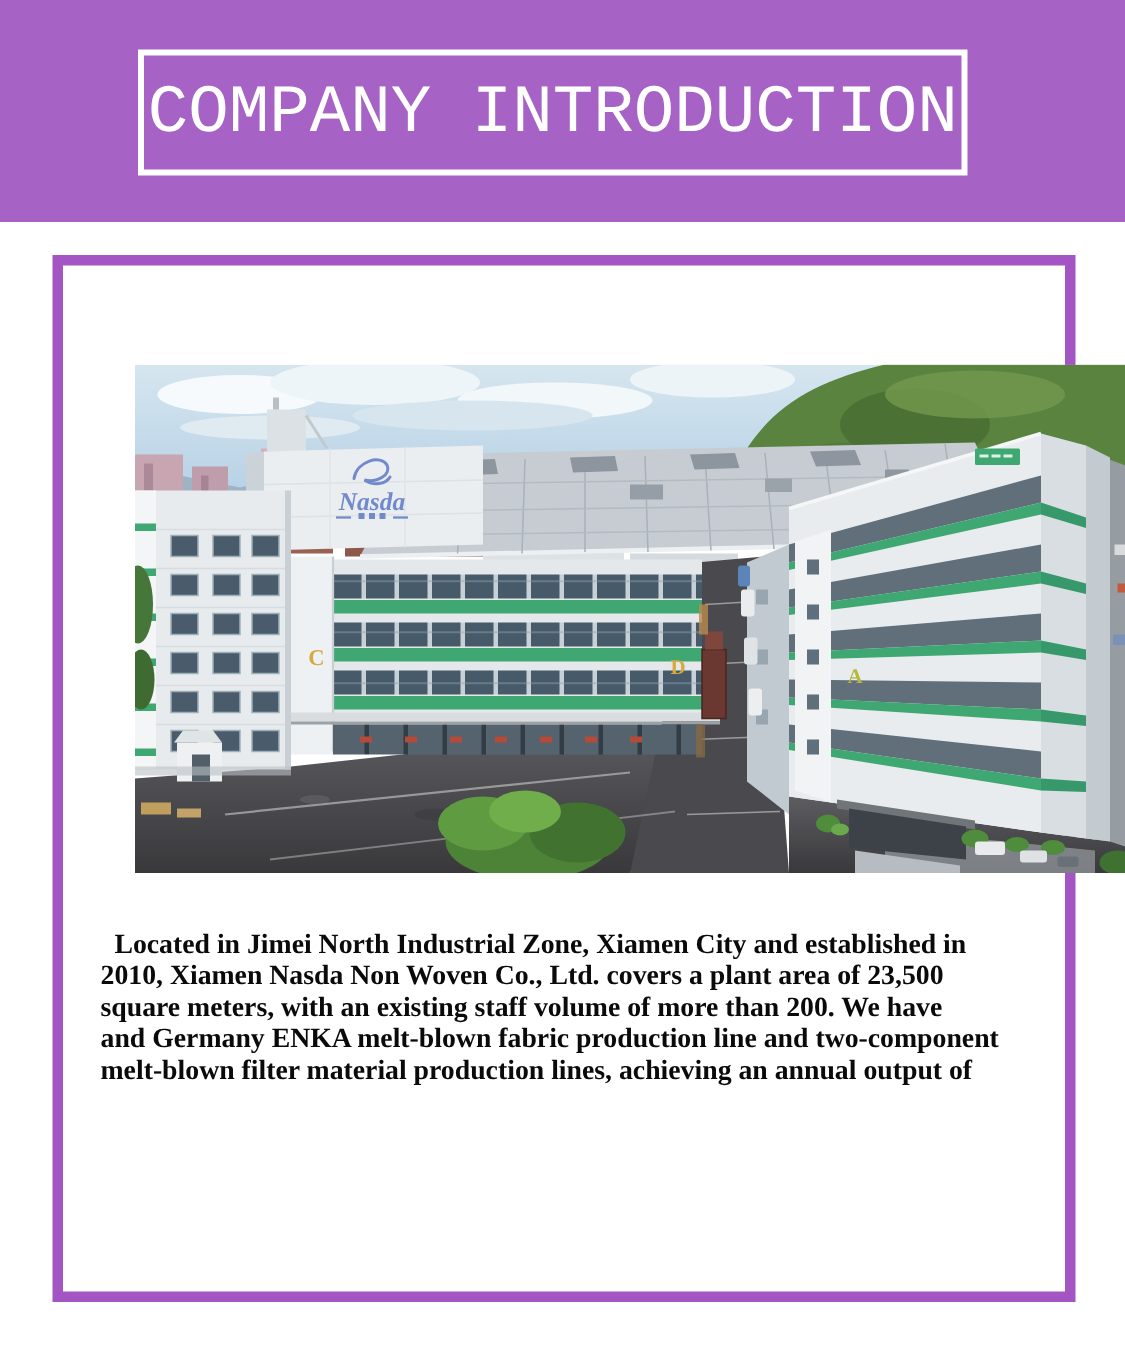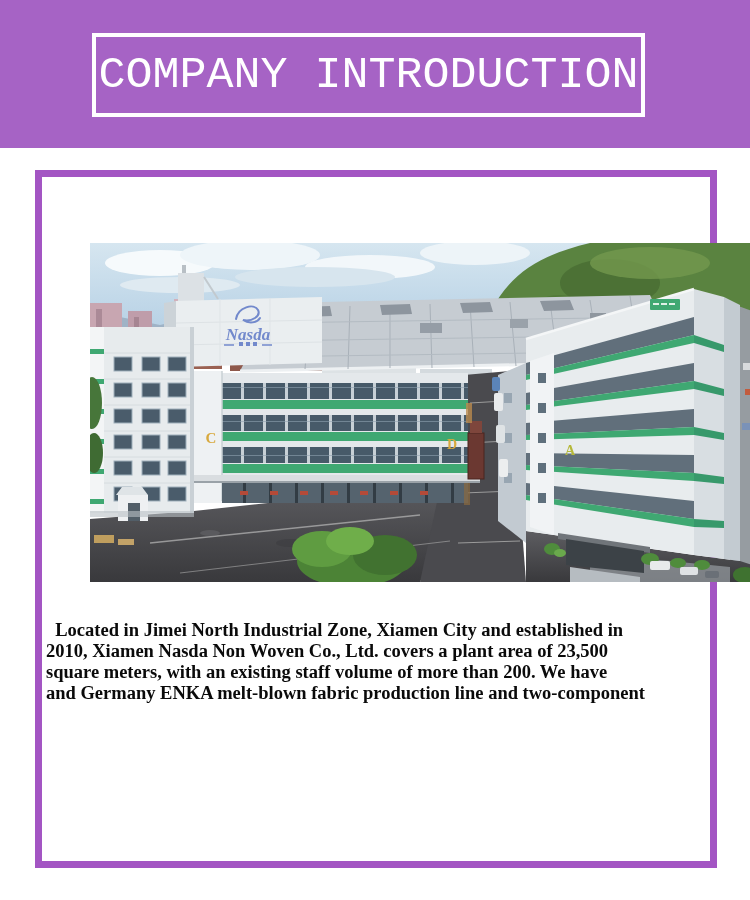--- a/index.html
+++ b/index.html
@@ -7,21 +7,21 @@
   
   .banner{position:absolute;left:0;top:0;width:750px;height:148px;}
   .title-frame{position:absolute;left:92px;top:33px;width:553px;height:84px;box-sizing:border-box;border:4px solid #ffffff;display:flex;align-items:center;justify-content:center;}
   .title-text{font-family:"Liberation Mono",monospace;font-weight:normal;font-size:45px;color:#ffffff;letter-spacing:0px;white-space:nowrap;}
   
   .content-frame{position:absolute;left:35px;top:170px;width:682px;height:698px;box-sizing:border-box;border:7px solid #a355c3;background:#ffffff;}
   .photo-wrap{position:absolute;left:0px;top:66px;width:668px;height:339px;overflow:hidden;padding-left:48px;}
   .photo-wrap svg{display:block;}
   
   .company-text{position:absolute;left:4px;top:443px;width:662px;font-weight:bold;font-size:18.5px;line-height:21px;color:#0a0a0a;}
-  .company-text div{white-space:pre;overflow:hidden;}
+  .company-text div{white-space:pre;overflow:hidden;margin-left:21px;}
 </style>
 </head>
 <body>
 
 <div id="page">
 
   <div class="banner" style="background:#a663c5;">
     <div class="title-frame">
       <div class="title-text">COMPANY INTRODUCTION</div>
     </div>
@@ -353,16 +353,17 @@
           <text x="480" y="212" font-size="14" fill="#b5b83a" text-anchor="middle">A</text>
         </g>
       </svg>
     </div>
 
     <div class="company-text">
         <div>&nbsp;&nbsp;Located in Jimei North Industrial Zone, Xiamen City and established in</div>
         <div>2010, Xiamen Nasda Non Woven Co., Ltd. covers a plant area of 23,500</div>
         <div>square meters, with an existing staff volume of more than 200. We have</div>
         <div>and Germany ENKA melt-blown fabric production line and two-component</div>
+        <div>melt-blown filter material production lines, achieving an annual output of</div>
       </div>
 
   </div>
 </div>
 
 </body></html>

